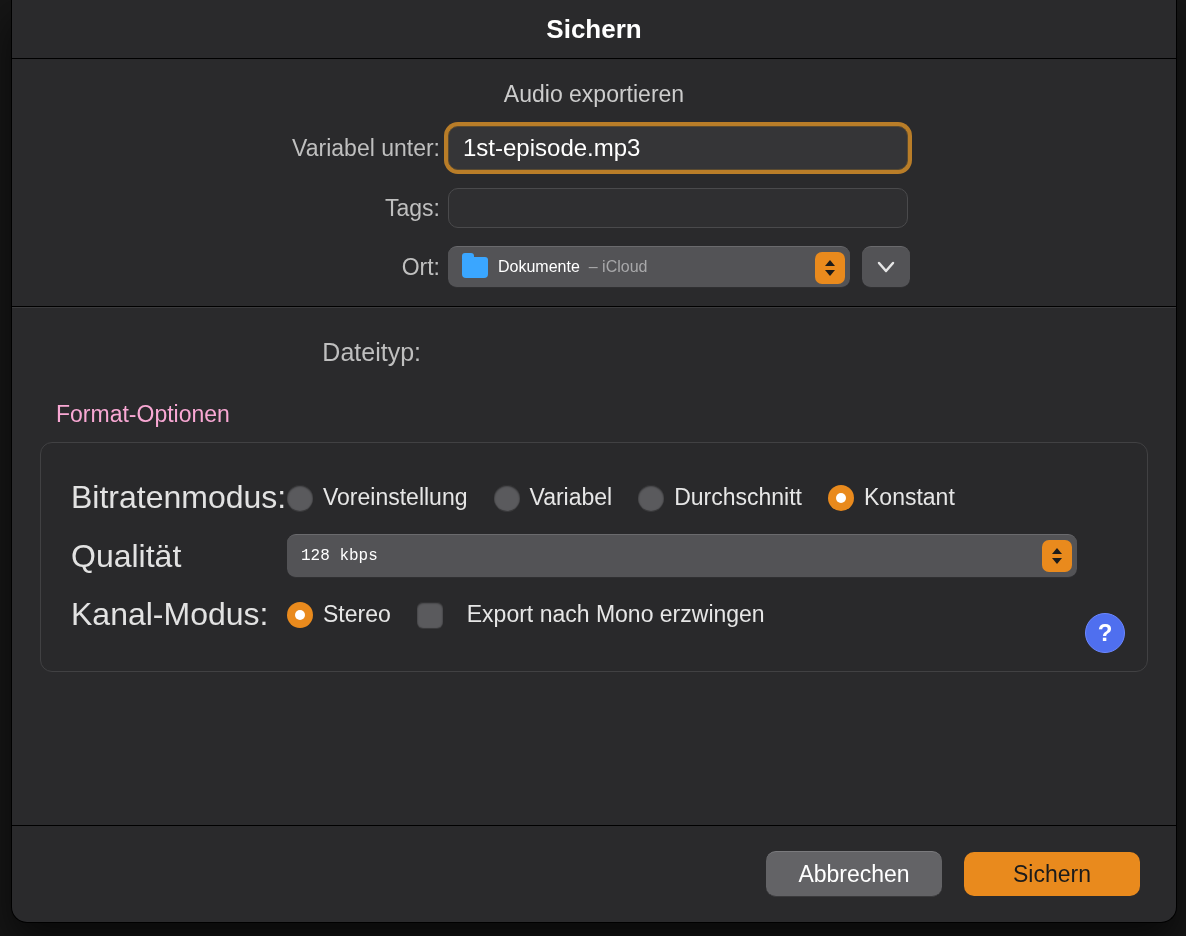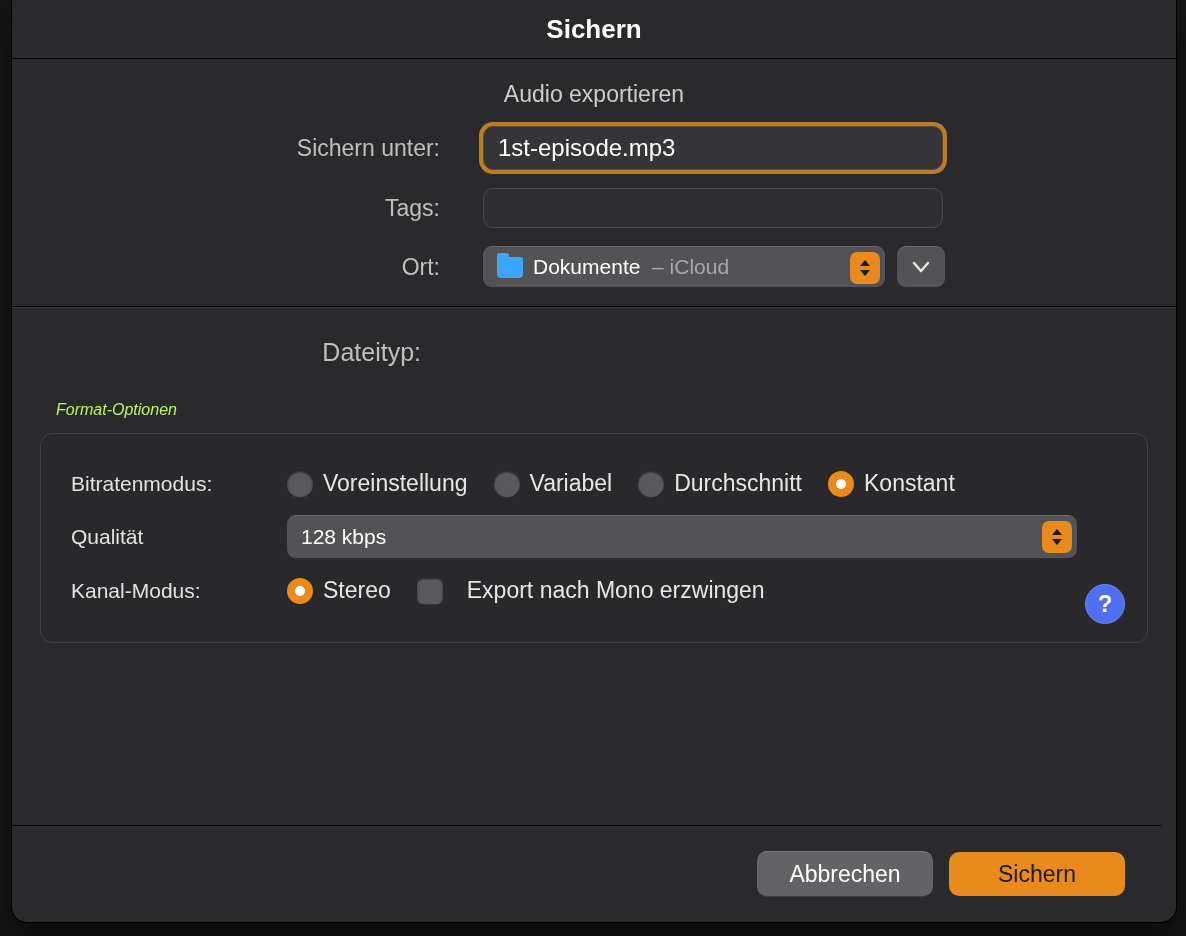--- a/index.html
+++ b/index.html
@@ -19,41 +19,41 @@
     border-bottom:1px solid #000;
   }
   .subtitle{
     text-align:center;font-size:23px;color:#ccc;margin-top:22px;
   }
 
   
   .form-top{margin-top:18px;}
   .frow{display:flex;align-items:center;margin-bottom:18px;}
   .flabel{width:428px;text-align:right;font-size:23px;color:#bfbfbf;padding-right:8px;}
-  .fcontrols{display:flex;align-items:center;margin-left:35px;}
+  .fcontrols{display:flex;align-items:center;}
 
   .textfield{
     height:44px;width:460px;border-radius:10px;background:#353537;
     border:1px solid #4a4a4c;color:#fff;font-size:24px;padding:0 14px;
     box-sizing:border-box;
   }
   .textfield.focused{
     box-shadow:0 0 0 4px rgba(210,140,40,.85);
     border-color:#5a4a30;
   }
   .tags-field{height:40px;width:460px;background:#2f2f31;}
 
   
   .popup{
     position:relative;display:flex;align-items:center;
     height:42px;border-radius:9px;background:#535356;
     border-top:1px solid #6a6a6d;border-bottom:1px solid #2f2f31;
     padding:0 50px 0 14px;box-sizing:border-box;
   }
-  .popup .label{font-size:21px;color:#fff;}
+  .popup .label{font-size:16px;color:#fff;}
   .popup .stepper{
     position:absolute;right:5px;top:5px;width:30px;height:32px;
     border-radius:7px;background:#e98a1d;
     display:flex;flex-direction:column;align-items:center;justify-content:center;
   }
   .stepper svg{display:block;}
   .loc-popup{width:402px;}
   .folder-ico{
     width:26px;height:21px;background:#3aa6ff;border-radius:3px 3px 4px 4px;
     position:relative;margin-right:10px;
@@ -72,82 +72,82 @@
   
   .hsep{height:1px;background:#000;margin-top:16px;}
   .hsep2{height:1px;background:#3b3b3d;}
 
   
   .filetype-row{display:flex;align-items:center;margin-top:30px;}
   .filetype-row .flabel{width:370px;font-size:25px;padding-left:39px;}
   .filetype-popup{width:520px;height:46px;}
 
   
-  .group-title{font-size:16px;color:#bef264;margin:34px 0 0 44px;font-style:italic;}
+  .group-title{font-size:23px;color:#f9a8d4;margin:34px 0 0 44px;}
   .group-box{
     margin:14px 28px 0 28px;border:1px solid #414143;border-radius:12px;
     background:#29292b;padding:36px 28px 20px 30px;box-sizing:border-box;
     position:relative;
   }
   .orow{display:flex;align-items:center;margin-bottom:18px;}
-  .olabel{width:216px;font-size:21px;color:#e2e2e2;}
+  .olabel{width:216px;font-size:32px;color:#e2e2e2;}
   .radio-set{display:flex;align-items:flex-start;gap:26px;}
   .radio{display:flex;align-items:center;gap:10px;}
   .rknob{
     width:26px;height:26px;border-radius:50%;background:#5a5a5d;
     box-shadow:inset 0 1px 2px rgba(0,0,0,.6),0 1px 0 rgba(255,255,255,.08);
     position:relative;
   }
   .rknob.sel{background:#e98a1d;box-shadow:none;}
   .rknob.sel:after{
     content:"";position:absolute;left:50%;top:50%;width:10px;height:10px;
     margin-left:-5px;margin-top:-5px;border-radius:50%;background:#fff;
   }
   .rlabel{font-size:23px;color:#e6e6e6;}
-  .quality-popup{width:790px;height:44px;}
+  .quality-popup{width:790px;height:44px;font-family:Liberation Mono, monospace;}
 
   .check{display:flex;align-items:center;gap:24px;margin-left:26px;}
   .cbox{
     width:26px;height:26px;border-radius:6px;background:#5a5a5d;
     box-shadow:inset 0 1px 2px rgba(0,0,0,.6),0 1px 0 rgba(255,255,255,.08);
   }
   .clabel{font-size:23px;color:#e6e6e6;}
 
   .help-btn{
     position:absolute;right:22px;bottom:18px;width:38px;height:38px;border-radius:50%;
     background:#4f6fef;display:flex;align-items:center;justify-content:center;
     color:#fff;font-size:24px;font-weight:700;border:1px solid #6b87ff;
   }
 
   
   .footer{
-    position:absolute;left:0;right:15px;bottom:0;height:96px;
+    position:absolute;left:0;right:0;bottom:0;height:96px;
     border-top:1px solid #000;
-    display:flex;align-items:center;justify-content:flex-end;padding-right:36px;gap:16px;
+    display:flex;align-items:center;justify-content:flex-end;padding-right:36px;gap:22px;
   }
   .btn{
     height:44px;border-radius:10px;font-size:23px;display:flex;align-items:center;
     justify-content:center;padding:0 28px;
   }
   .btn.cancel{background:#636366;color:#fff;border-top:1px solid #7a7a7d;border-bottom:1px solid #3a3a3c;width:176px;padding:0;}
   .btn.default-btn{background:#e98a1d;color:#1b1b1b;font-weight:400;width:176px;padding:0;}
 </style>
 </head>
 <body>
 
 <div class="sheet">
 
   <div class="titlebar">Sichern</div>
 
   <div class="subtitle">Audio exportieren</div>
 
   <div class="form-top">
 
     <div class="frow">
-      <div class="flabel">Sichern unter:</div>
+      <div class="flabel">Variabel unter:</div>
       <div class="fcontrols">
         <input class="textfield focused" type="text" value="1st-episode.mp3" style="">
       </div>
     </div>
 
     <div class="frow">
       <div class="flabel">Tags:</div>
       <div class="fcontrols">
         <input class="textfield tags-field" type="text" value="" style="">
       </div>

